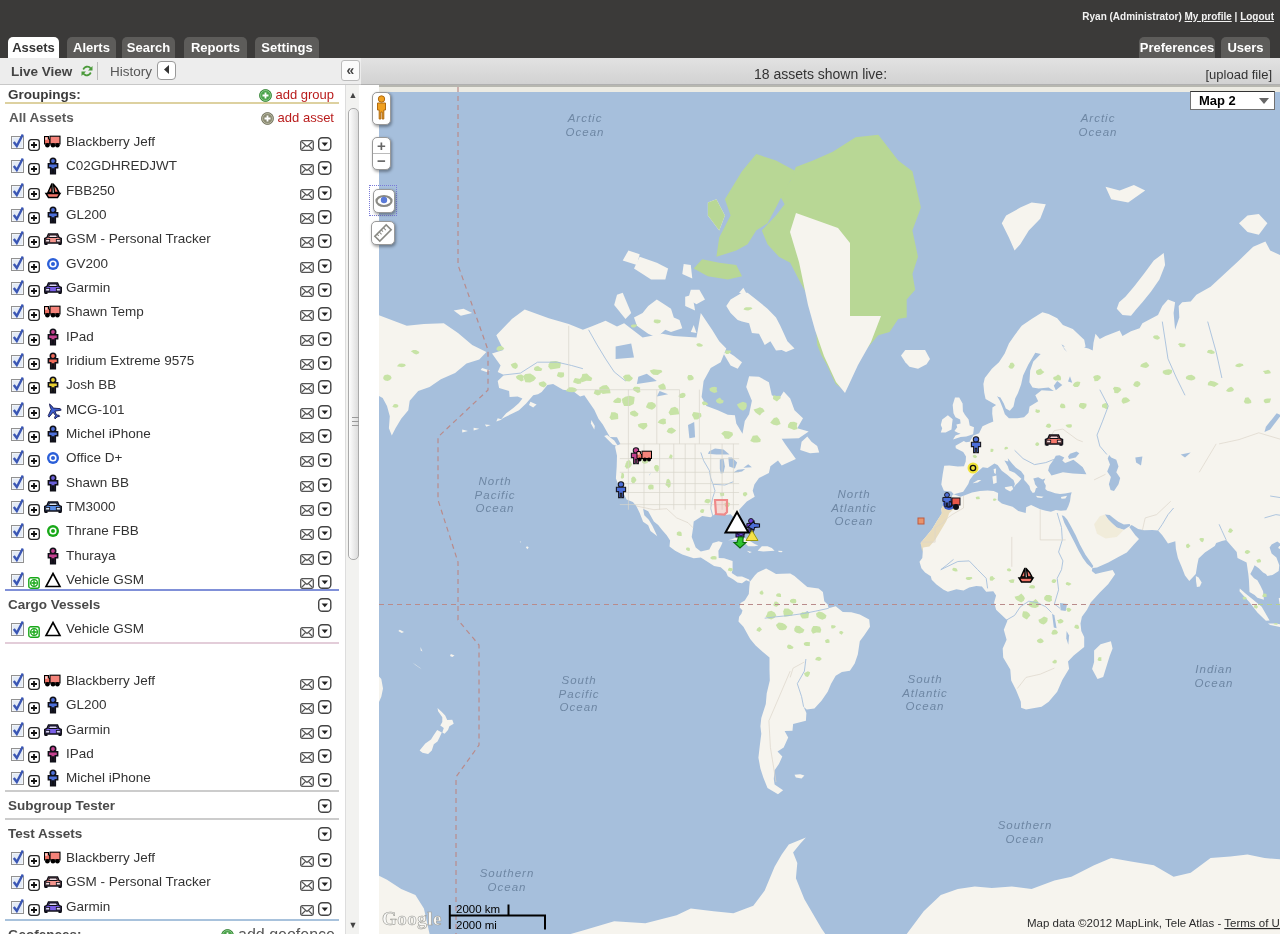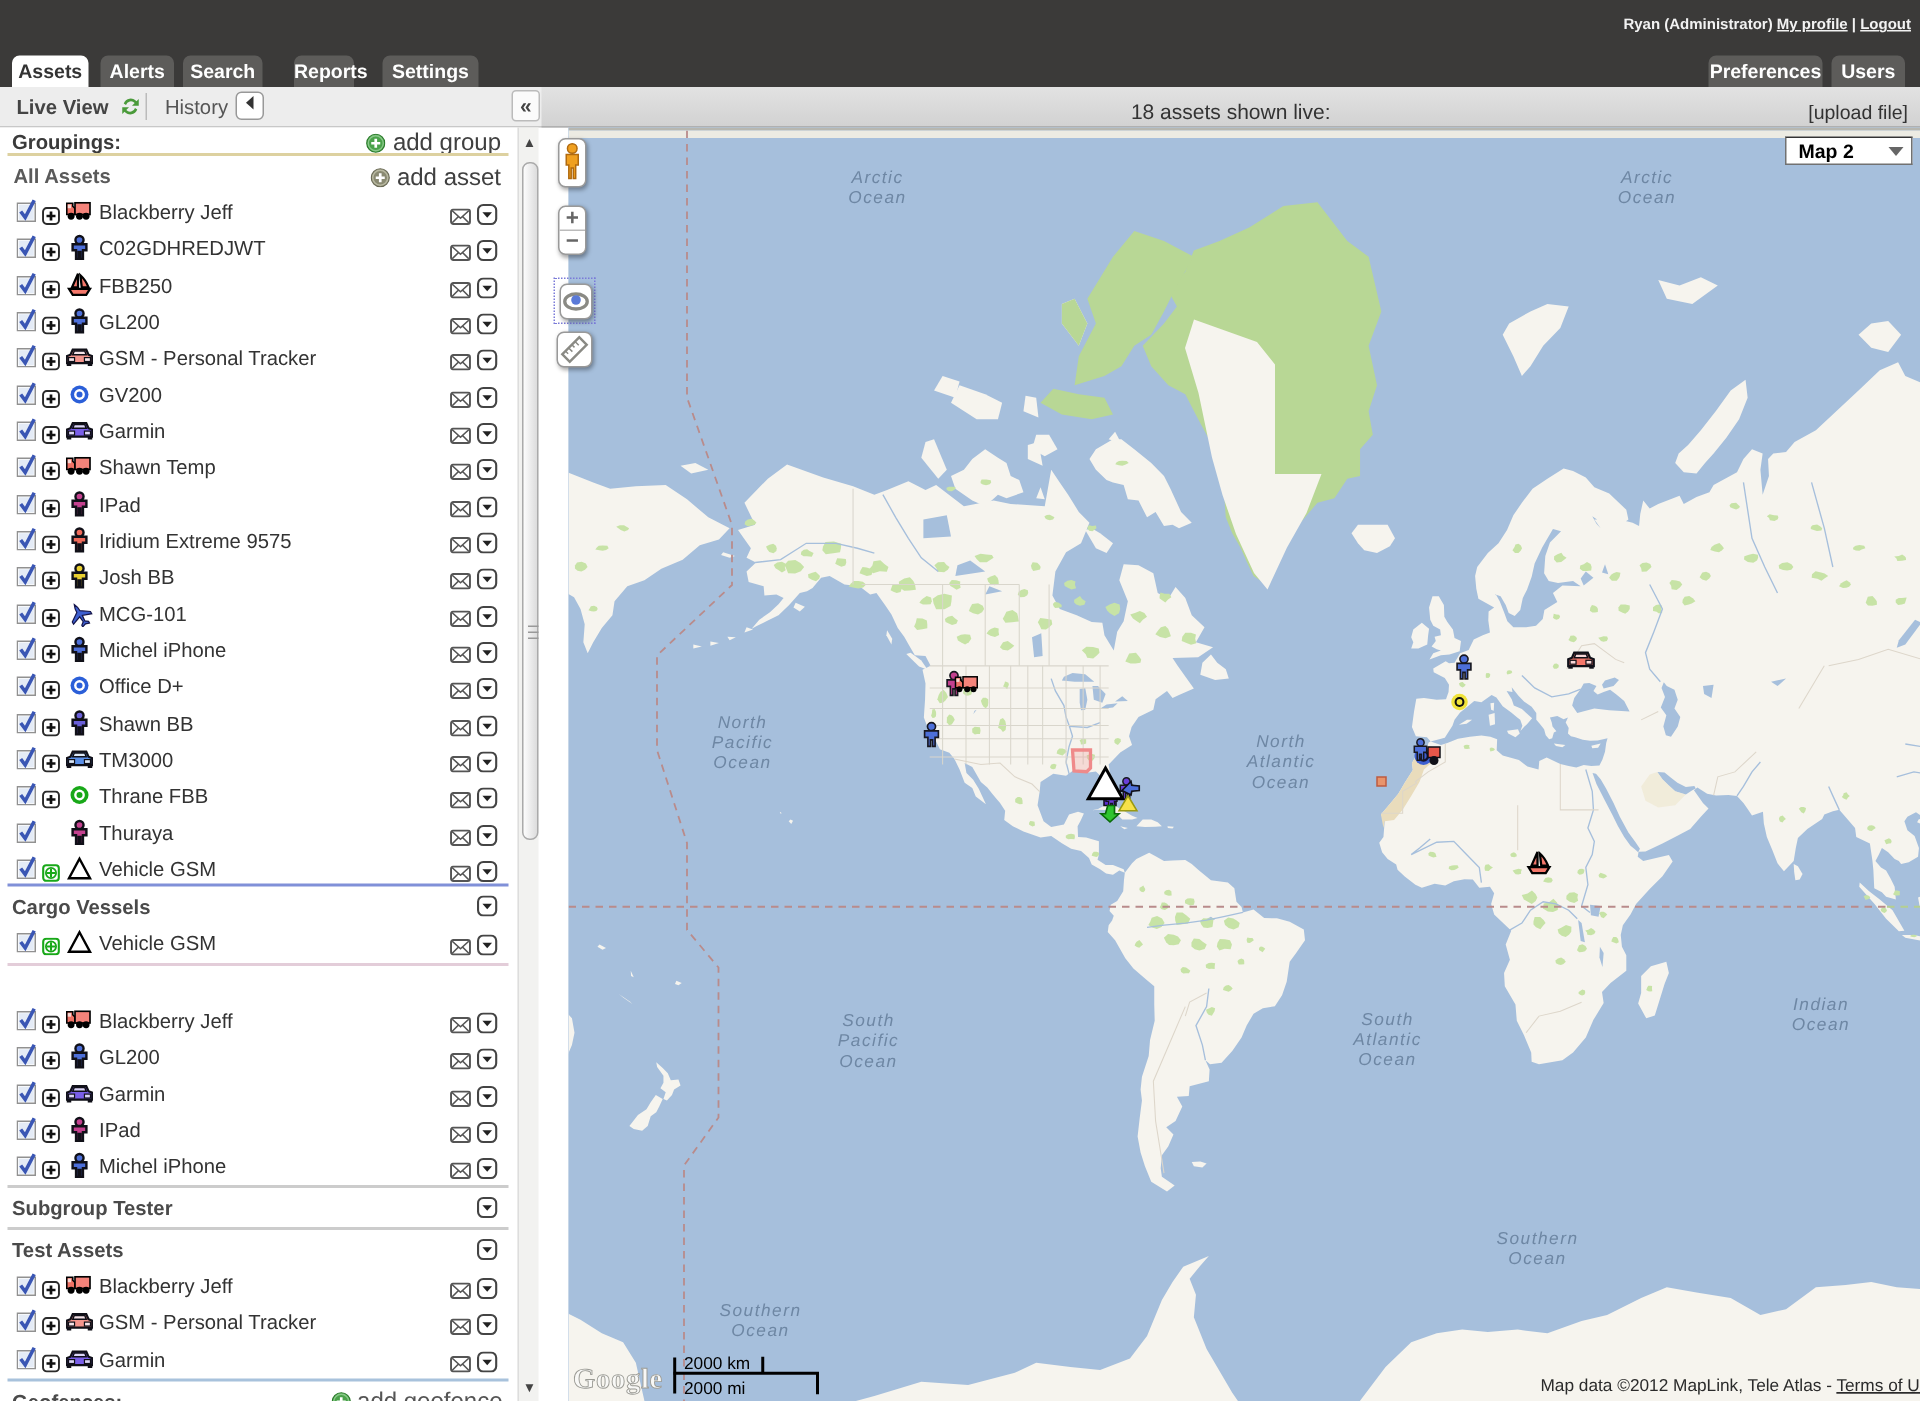--- a/index.html
+++ b/index.html
@@ -12,21 +12,21 @@
 #subbar .right{position:absolute;left:361px;top:0;width:919px;height:27px;background:linear-gradient(#e2e2e2,#d2d2d2);border-bottom:1px solid #b0b0b0}
 #liveview{position:absolute;left:11px;top:64px;font-size:13.5px;font-weight:bold;color:#444}
 #history{position:absolute;left:110px;top:64px;font-size:13.5px;color:#555}
 #vdiv{position:absolute;left:97px;top:62px;height:18px;width:1px;background:#bbb}
 #histbtn{position:absolute;left:157px;top:61px;width:19px;height:19px;background:#fff;border:1px solid #999;border-radius:4px;text-align:center}
 #collapse{position:absolute;left:341px;top:60px;width:19px;height:21px;background:#fbfbfb;border:1px solid #bbb;border-radius:3px;color:#444;font-weight:bold;text-align:center;line-height:19px;font-size:14px}
 #shownlive{position:absolute;left:361px;width:919px;text-align:center;top:66px;font-size:14px;color:#333}
 #upload{position:absolute;right:8px;top:67px;font-size:13px;color:#333}
 #sidebar{position:absolute;left:0;top:85px;width:345px;height:910px;background:#fff;overflow:hidden}
 #groupings{position:absolute;left:8px;top:2px;font-size:13.5px;font-weight:bold;color:#3a3a3a}
-.addlink{position:absolute;right:11px;font-size:16px;color:#404040}
+.addlink{position:absolute;right:11px;font-size:13px;color:#b91c1c}
 #sep0{position:absolute;left:5px;top:17px;width:334px;height:2px;background:#ddd1a0}
 #allassets{position:absolute;left:9px;top:25px;font-size:13.5px;font-weight:bold;color:#5a5a5a}
 .arow{position:absolute;left:0;width:345px;height:24px}
 .chk{position:absolute;left:11px;top:2px}
 .plus{position:absolute;left:28px;top:6px;width:12px;height:12px}
 .aicon{position:absolute;left:44px;top:3px}
 .aname{position:absolute;left:66px;top:5px;font-size:13.5px;color:#333;white-space:nowrap}
 .env{position:absolute;left:300px;top:7px}
 .dd{position:absolute;left:318px;top:5px}
 .ghead{position:absolute;left:0;width:345px;height:22px}
@@ -41,21 +41,21 @@
 #mapwrap{position:absolute;left:379px;top:85px;width:919px;height:849px;background:#a6bfdc}
 .mctl{position:absolute;background:#fff;border:1px solid #999;border-radius:5px;box-shadow:1px 1.5px 3px rgba(0,0,0,0.35)}
 #map2{position:absolute;left:1190px;top:91px;width:85px;height:19px;background:#fff;border:1px solid #717171;border-top-color:#333;font-size:13px;font-weight:bold;color:#000;line-height:18px;padding-left:8px}
 #map2 .arr{position:absolute;right:5px;top:6px;width:0;height:0;border-left:5px solid transparent;border-right:5px solid transparent;border-top:6px solid #666}
 </style></head><body>
 <div id="topbar">
  <div id="userline">Ryan (Administrator) <a>My profile</a> | <a>Logout</a></div>
  <div class="tab active" style="left:8px;width:51px">Assets</div>
  <div class="tab" style="left:67px;width:49px">Alerts</div>
  <div class="tab" style="left:122px;width:53px">Search</div>
- <div class="tab" style="left:196px;width:40px">Reports</div>
+ <div class="tab" style="left:184px;width:63px">Reports</div>
  <div class="tab" style="left:255px;width:64px">Settings</div>
  <div class="tab" style="left:1139px;width:76px">Preferences</div>
  <div class="tab" style="left:1221px;width:49px">Users</div>
 </div>
 <div id="subbar">
     <div class="right"></div>
   </div>
 <div id="liveview">Live View&nbsp; <svg width="14" height="14" viewBox="0 0 14 14" style="vertical-align:-2px">
       <path d="M2.5 5 A5 5 0 0 1 11 3.5 L12.5 2 L12.5 6.5 L8 6.5 L9.8 4.7 A3.4 3.4 0 0 0 4 6 Z" fill="#4a9a3a"></path>
       <path d="M11.5 9 A5 5 0 0 1 3 10.5 L1.5 12 L1.5 7.5 L6 7.5 L4.2 9.3 A3.4 3.4 0 0 0 10 8 Z" fill="#4a9a3a"></path>

